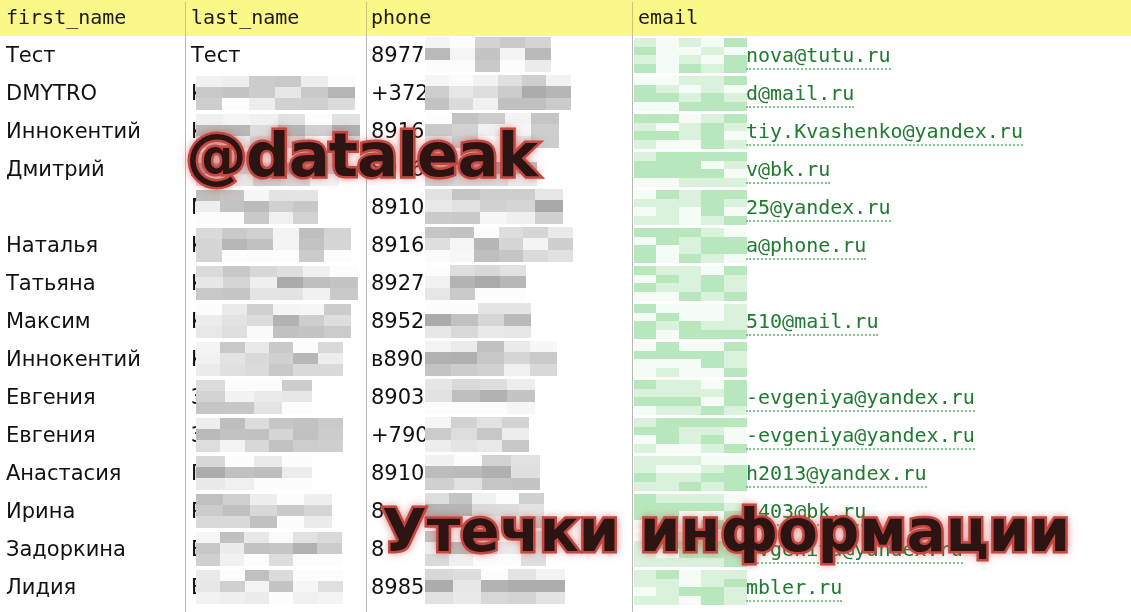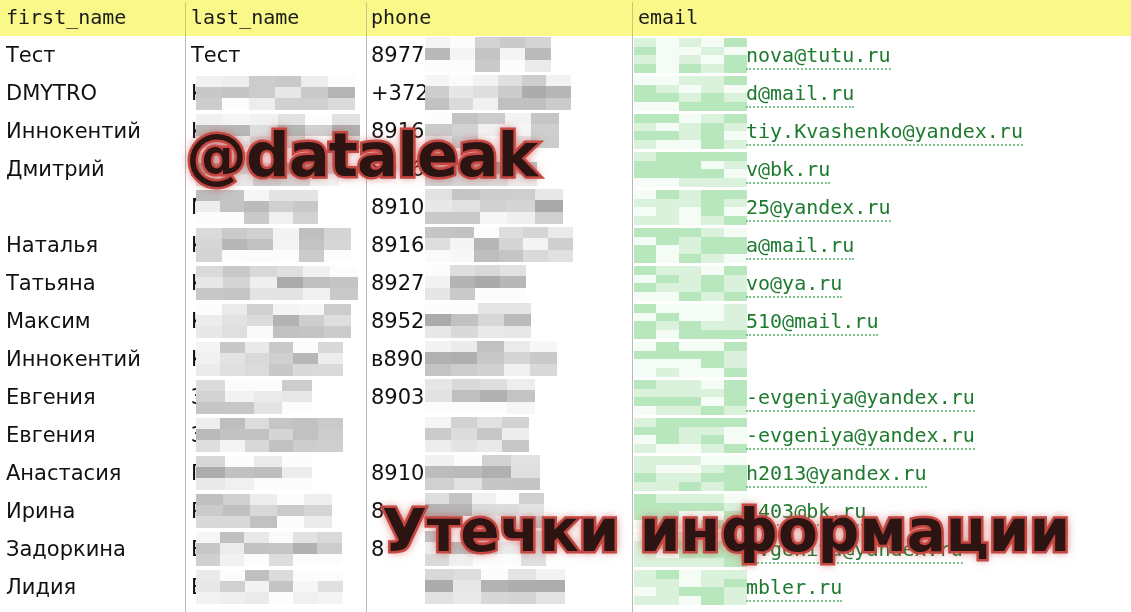--- a/index.html
+++ b/index.html
@@ -479,21 +479,21 @@
         <i style="left: 0px; top: 25.5px; width: 23px; height: 9.1px; background: rgb(185, 231, 189);"></i>
         <i style="left: 22.4px; top: 25.5px; width: 23px; height: 9.1px; background: rgb(245, 252, 246);"></i>
         <i style="left: 44.8px; top: 25.5px; width: 23px; height: 9.1px; background: rgb(185, 231, 189);"></i>
         <i style="left: 67.2px; top: 25.5px; width: 23px; height: 9.1px; background: rgb(218, 242, 220);"></i>
         <i style="left: 89.6px; top: 25.5px; width: 23px; height: 9.1px; background: rgb(245, 252, 246);"></i>
       </div>
       <div class="row" style="top: 226px;">
         <div class="cell first-name">Наталья</div>
         <div class="cell last-name">К</div>
         <div class="cell phone">8916</div>
-        <div class="cell email"><span class="email-text">a@mail.ru</span></div>
+        <div class="cell email"><span class="email-text">a@phone.ru</span></div>
       </div>
       <div class="blob" style="left: 196px; top: 228px; width: 154px; height: 33px;">
         <i style="left: 0px; top: 0px; width: 26.2667px; height: 11.6px; background: rgb(218, 218, 218);"></i>
         <i style="left: 25.6667px; top: 0px; width: 26.2667px; height: 11.6px; background: rgb(202, 202, 202);"></i>
         <i style="left: 51.3333px; top: 0px; width: 26.2667px; height: 11.6px; background: rgb(209, 209, 209);"></i>
         <i style="left: 77px; top: 0px; width: 26.2667px; height: 11.6px; background: rgb(243, 243, 243);"></i>
         <i style="left: 102.667px; top: 0px; width: 26.2667px; height: 11.6px; background: rgb(191, 191, 191);"></i>
         <i style="left: 128.333px; top: 0px; width: 26.2667px; height: 11.6px; background: rgb(212, 212, 212);"></i>
         <i style="left: 0px; top: 11px; width: 26.2667px; height: 11.6px; background: rgb(214, 214, 214);"></i>
         <i style="left: 25.6667px; top: 11px; width: 26.2667px; height: 11.6px; background: rgb(183, 183, 183);"></i>
@@ -547,21 +547,20 @@
         <i style="left: 0px; top: 25.5px; width: 23px; height: 9.1px; background: rgb(245, 252, 246);"></i>
         <i style="left: 22.4px; top: 25.5px; width: 23px; height: 9.1px; background: rgb(245, 252, 246);"></i>
         <i style="left: 44.8px; top: 25.5px; width: 23px; height: 9.1px; background: rgb(185, 231, 189);"></i>
         <i style="left: 67.2px; top: 25.5px; width: 23px; height: 9.1px; background: rgb(218, 242, 220);"></i>
         <i style="left: 89.6px; top: 25.5px; width: 23px; height: 9.1px; background: rgb(185, 231, 189);"></i>
       </div>
       <div class="row" style="top: 264px;">
         <div class="cell first-name">Татьяна</div>
         <div class="cell last-name">К</div>
         <div class="cell phone">8927</div>
-        <div class="cell email"><span class="email-text">vo@ya.ru</span></div>
       </div>
       <div class="blob" style="left: 196px; top: 266px; width: 161px; height: 33px;">
         <i style="left: 0px; top: 0px; width: 27.4333px; height: 11.6px; background: rgb(218, 218, 218);"></i>
         <i style="left: 26.8333px; top: 0px; width: 27.4333px; height: 11.6px; background: rgb(200, 200, 200);"></i>
         <i style="left: 53.6667px; top: 0px; width: 27.4333px; height: 11.6px; background: rgb(216, 216, 216);"></i>
         <i style="left: 80.5px; top: 0px; width: 27.4333px; height: 11.6px; background: rgb(223, 223, 223);"></i>
         <i style="left: 107.333px; top: 0px; width: 27.4333px; height: 11.6px; background: rgb(240, 240, 240);"></i>
         <i style="left: 134.167px; top: 0px; width: 27.4333px; height: 11.6px; background: rgb(252, 252, 252);"></i>
         <i style="left: 0px; top: 11px; width: 27.4333px; height: 11.6px; background: rgb(231, 231, 231);"></i>
         <i style="left: 26.8333px; top: 11px; width: 27.4333px; height: 11.6px; background: rgb(213, 213, 213);"></i>
@@ -790,20 +789,21 @@
         <i style="left: 89.6px; top: 17px; width: 23px; height: 9.1px; background: rgb(245, 252, 246);"></i>
         <i style="left: 0px; top: 25.5px; width: 23px; height: 9.1px; background: rgb(218, 242, 220);"></i>
         <i style="left: 22.4px; top: 25.5px; width: 23px; height: 9.1px; background: rgb(245, 252, 246);"></i>
         <i style="left: 44.8px; top: 25.5px; width: 23px; height: 9.1px; background: rgb(245, 252, 246);"></i>
         <i style="left: 67.2px; top: 25.5px; width: 23px; height: 9.1px; background: rgb(218, 242, 220);"></i>
         <i style="left: 89.6px; top: 25.5px; width: 23px; height: 9.1px; background: rgb(185, 231, 189);"></i>
       </div>
       <div class="row" style="top: 416px;">
         <div class="cell first-name">Евгения</div>
         <div class="cell last-name">З</div>
+        <div class="cell phone">+790</div>
         <div class="cell email"><span class="email-text">-evgeniya@yandex.ru</span></div>
       </div>
       <div class="blob" style="left: 196px; top: 418px; width: 146px; height: 33px;">
         <i style="left: 0px; top: 0px; width: 24.9333px; height: 11.6px; background: rgb(238, 238, 238);"></i>
         <i style="left: 24.3333px; top: 0px; width: 24.9333px; height: 11.6px; background: rgb(190, 190, 190);"></i>
         <i style="left: 48.6667px; top: 0px; width: 24.9333px; height: 11.6px; background: rgb(220, 220, 220);"></i>
         <i style="left: 73px; top: 0px; width: 24.9333px; height: 11.6px; background: rgb(198, 198, 198);"></i>
         <i style="left: 97.3333px; top: 0px; width: 24.9333px; height: 11.6px; background: rgb(194, 194, 194);"></i>
         <i style="left: 121.667px; top: 0px; width: 24.9333px; height: 11.6px; background: rgb(202, 202, 202);"></i>
         <i style="left: 0px; top: 11px; width: 24.9333px; height: 11.6px; background: rgb(186, 186, 186);"></i>
@@ -1034,20 +1034,21 @@
         <i style="left: 89.6px; top: 17px; width: 23px; height: 9.1px; background: rgb(218, 242, 220);"></i>
         <i style="left: 0px; top: 25.5px; width: 23px; height: 9.1px; background: rgb(218, 242, 220);"></i>
         <i style="left: 22.4px; top: 25.5px; width: 23px; height: 9.1px; background: rgb(218, 242, 220);"></i>
         <i style="left: 44.8px; top: 25.5px; width: 23px; height: 9.1px; background: rgb(245, 252, 246);"></i>
         <i style="left: 67.2px; top: 25.5px; width: 23px; height: 9.1px; background: rgb(185, 231, 189);"></i>
         <i style="left: 89.6px; top: 25.5px; width: 23px; height: 9.1px; background: rgb(218, 242, 220);"></i>
       </div>
       <div class="row" style="top: 568px;">
         <div class="cell first-name">Лидия</div>
         <div class="cell last-name">В</div>
+        <div class="cell phone">8985</div>
         <div class="cell email"><span class="email-text">mbler.ru</span></div>
       </div>
       <div class="blob" style="left: 196px; top: 570px; width: 146px; height: 33px;">
         <i style="left: 0px; top: 0px; width: 24.9333px; height: 11.6px; background: rgb(234, 234, 234);"></i>
         <i style="left: 24.3333px; top: 0px; width: 24.9333px; height: 11.6px; background: rgb(252, 252, 252);"></i>
         <i style="left: 48.6667px; top: 0px; width: 24.9333px; height: 11.6px; background: rgb(192, 192, 192);"></i>
         <i style="left: 73px; top: 0px; width: 24.9333px; height: 11.6px; background: rgb(219, 219, 219);"></i>
         <i style="left: 97.3333px; top: 0px; width: 24.9333px; height: 11.6px; background: rgb(252, 252, 252);"></i>
         <i style="left: 121.667px; top: 0px; width: 24.9333px; height: 11.6px; background: rgb(252, 252, 252);"></i>
         <i style="left: 0px; top: 11px; width: 24.9333px; height: 11.6px; background: rgb(231, 231, 231);"></i>

